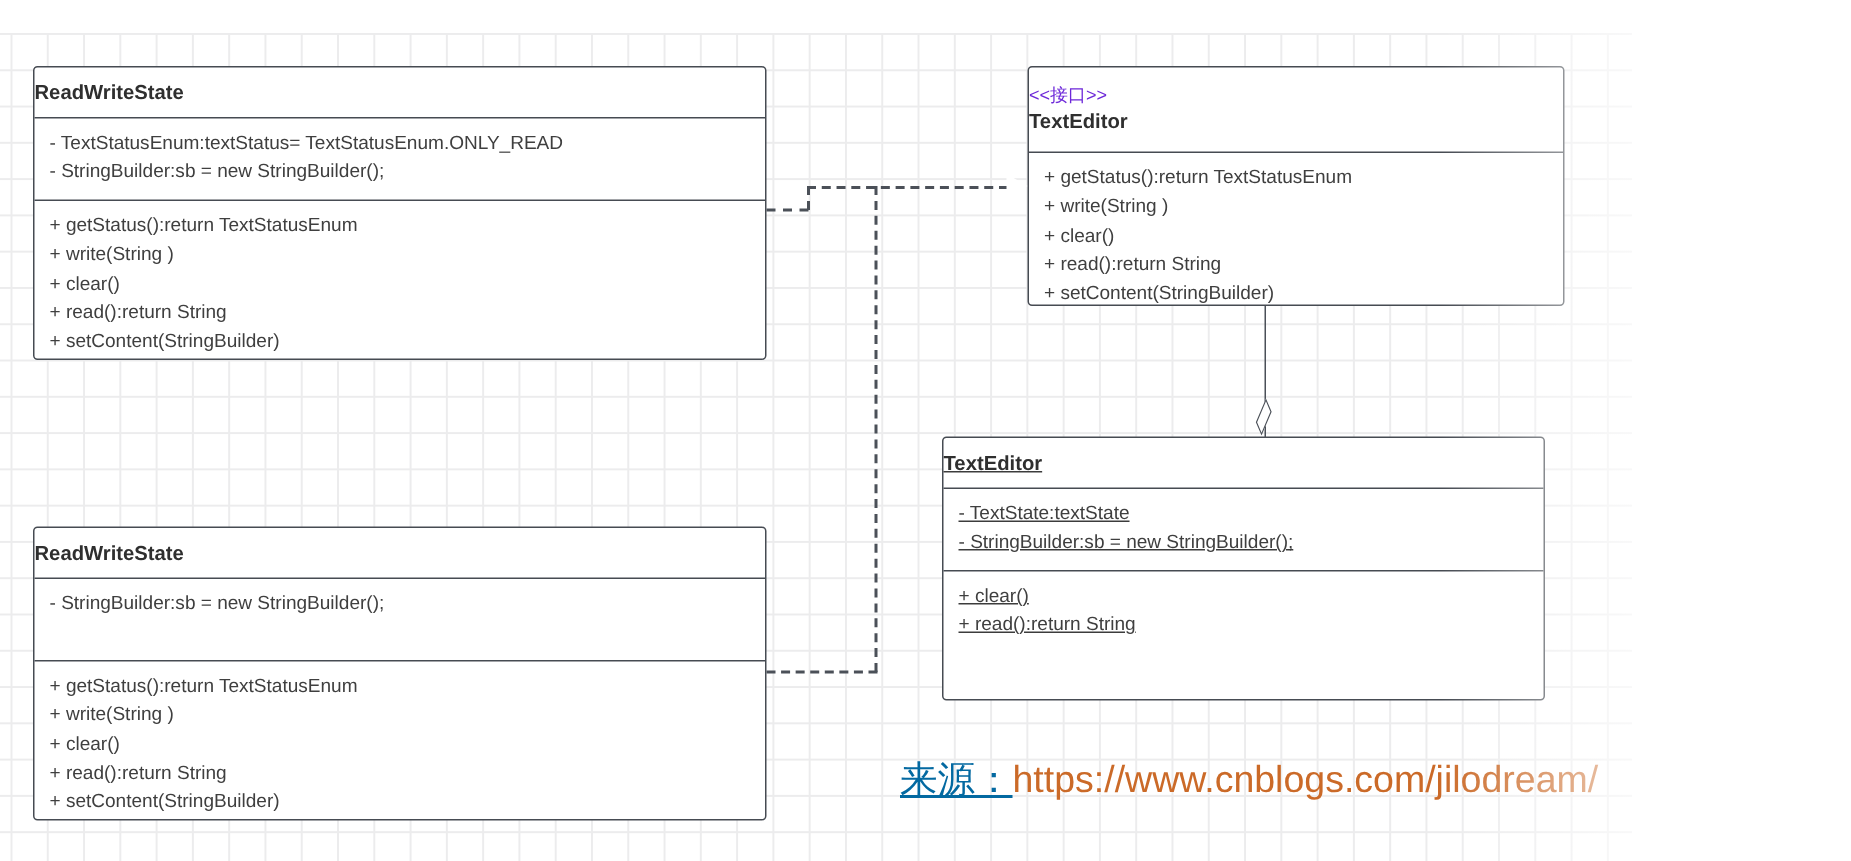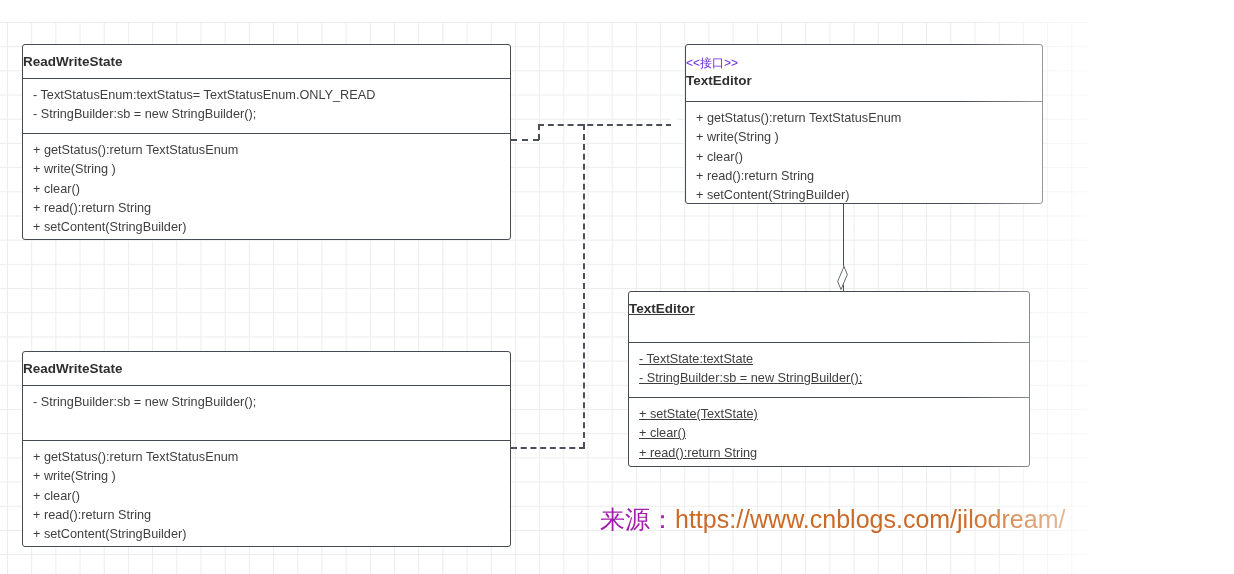--- a/index.html
+++ b/index.html
@@ -132,21 +132,21 @@
   
   #watermark {
     position: absolute;
     left: 600px;
     top: 503px;
     font-size: 25px;
     color: #cb6a28;
     white-space: nowrap;
     letter-spacing: 0px;
   }
-  #watermark .wm-label { color: #a21caf; }
+  #watermark .wm-label { color: #0369a1; text-decoration: underline; }
   #watermark .wm-url { color: #cb6a28; }
 </style>
 </head>
 <body>
 
 <div id="canvas">
 
   <div id="grid"></div>
 
   <div class="uml-box" style="left:22px; top:44px; width:489px; height:196px;">
@@ -177,26 +177,25 @@
       <div>+ clear()</div>
       <div>+ read():return String</div>
       <div>+ setContent(StringBuilder)</div>
     </div>
   </div>
 
   <div class="uml-box" style="left:628px; top:291px; width:402px; height:176px;text-decoration:underline;">
     <div class="uml-head" style="height:33px;">
       <span>TextEditor</span>
     </div>
-    <div class="uml-section uml-sep" style="height:55px;margin-top:17px;">
+    <div class="uml-section uml-sep" style="height:55px;">
       <div>- TextState:textState</div>
       <div>- StringBuilder:sb = new StringBuilder();</div>
     </div>
     <div class="uml-section uml-sep">
-      <div>+ setState(TextState)</div>
       <div>+ clear()</div>
       <div>+ read():return String</div>
     </div>
   </div>
 
   <div class="uml-box" style="left:22px; top:351px; width:489px; height:196px;">
     <div class="uml-head" style="height:33px;">
       <span>ReadWriteState</span>
     </div>
     <div class="uml-section uml-sep" style="height:55px;">

